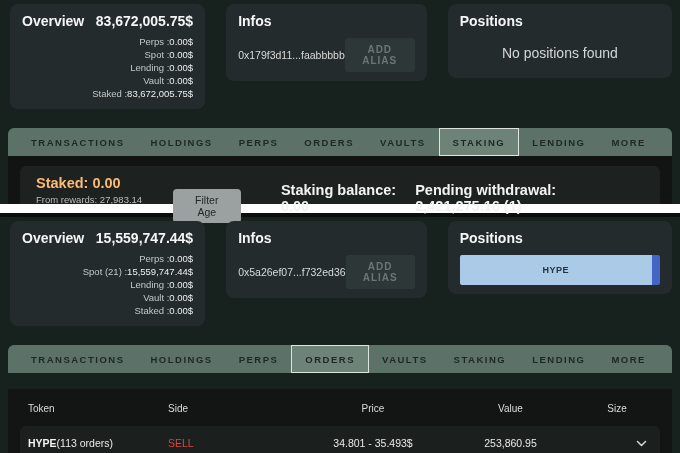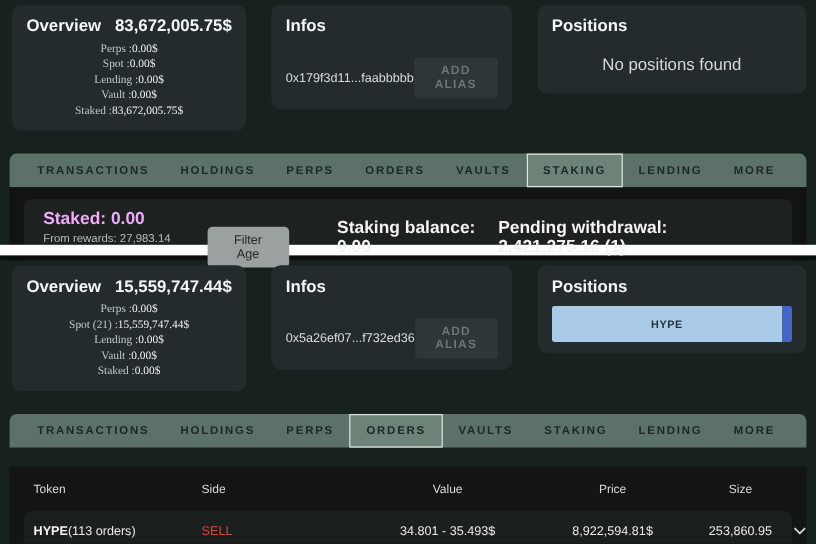--- a/index.html
+++ b/index.html
@@ -14,26 +14,26 @@
 
   
   .cards { display:flex; align-items:flex-start; gap:21px; padding:4px 8px 0 10px; }
   .card { background:#242b2c; border-radius:8px; padding:9px 12px 9px; }
   .card-head { display:flex; justify-content:space-between; align-items:baseline; }
   .card-title { font-size:14px; font-weight:bold; color:#f4f6f5; }
   .card-total { font-size:14px; font-weight:bold; color:#f4f6f5; }
 
   .card-overview { width:212px; }
   .ov-rows { margin-top:6px; }
-  .ov-row { display:flex; justify-content:center; font-size:9.5px; line-height:13px;font-family:Liberation Serif, serif; }
+  .ov-row { display:flex; justify-content:flex-end; font-size:9.5px; line-height:13px; }
   .ov-label { color:#c3c8c6; }
   .ov-value { color:#edefee; }
 
   .card-infos { width:218px; }
-  .infos-row { display:flex; justify-content:flex-end; align-items:center; margin-top:19px; }
+  .infos-row { display:flex; justify-content:flex-end; align-items:center; margin-top:9px; }
   .address { font-size:10.5px; color:#d8dbda; }
   .btn-alias { background:#2d3738; color:#6b7673; font-size:10px; font-weight:bold;
                letter-spacing:1px; padding:6px 11px; border-radius:3px; border:none; cursor:pointer; }
 
   .card-positions { width:244px; }
   .no-positions { text-align:center; font-size:14px; color:#d4d7d6; margin-top:16px; padding-bottom:8px; }
 
   .pos-bar { display:flex; height:30px; margin-top:9px; border-radius:2px; overflow:hidden; }
   .seg-main { width:96%; background:#a9cbe8; display:flex; align-items:center; justify-content:center;
               font-size:9px; font-weight:bold; color:#24333d; letter-spacing:0.5px; cursor:pointer; }
@@ -44,21 +44,21 @@
             display:flex; align-items:stretch; padding-left:10px; }
   .tab { font-size:9.5px; font-weight:bold; letter-spacing:1.5px; color:#1d2723;
          padding:0 13px; display:flex; align-items:center; cursor:pointer; white-space:nowrap; }
   .tab.active { background:#6e8378; border:1px solid #dde4e0; }
 
   
   .content { margin:0 8px; background:#111413; border-radius:0 0 6px 6px; padding:10px 12px 12px; }
   .staking-card { background:#1d211f; border-radius:6px; padding:9px 16px 11px;
                   display:flex; align-items:flex-start; }
   .staked-block { width:150px; }
-  .staked-main { font-size:14.5px; font-weight:bold; color:#f0abfc; }
+  .staked-main { font-size:14.5px; font-weight:bold; color:#fdba74; }
   .staked-sub { font-size:9.5px; color:#b9bdbb; margin-top:3px; }
   .btn-filter { background:#9ba1a0; color:#242726; font-size:10.5px; padding:5px 14px;
                 border-radius:4px; border:none; cursor:pointer; margin-top:14px; }
   .staking-balance { font-size:14.5px; font-weight:bold; color:#f2f4f3; margin-left:40px; margin-top:7px; }
   .pending { font-size:14.5px; font-weight:bold; color:#f2f4f3; margin-left:auto; margin-top:7px; }
 
   
   .table-wrap { margin:16px 8px 0; background:#121514; border-radius:0 0 6px 6px; padding-bottom:12px; }
   .thead { display:grid; grid-template-columns:140px 130px 150px 125px 88px 1fr;
            padding:14px 20px 12px; font-size:10px; color:#d9dcdb; }
@@ -207,30 +207,29 @@
     <div class="tab">VAULTS</div>
     <div class="tab">STAKING</div>
     <div class="tab">LENDING</div>
     <div class="tab">MORE</div>
   </div>
 
   <div class="table-wrap">
     <div class="thead">
       <span>Token</span>
       <span>Side</span>
+      <span class="col-c">Price</span>
       <span class="col-c">Value</span>
-      <span class="col-c">Price</span>
       <span class="col-c">Size</span>
       <span></span>
     </div>
     <div class="trow">
       <span><span class="token-name">HYPE</span><span class="token-note">(113 orders)</span></span>
       <span class="side-sell">SELL</span>
       <span class="col-c">34.801 - 35.493$</span>
-      <span class="col-c">8,922,594.81$</span>
       <span class="col-c">253,860.95</span>
       <span class="chev-cell">
         <span class="chev">
           <svg width="11" height="7" viewBox="0 0 11 7">
               <path d="M1.5 1.5l4 4 4-4" stroke="#cfd4d2" stroke-width="1.6" fill="none" stroke-linecap="round" stroke-linejoin="round"></path>
             </svg>
         </span>
       </span>
     </div>
   </div>

